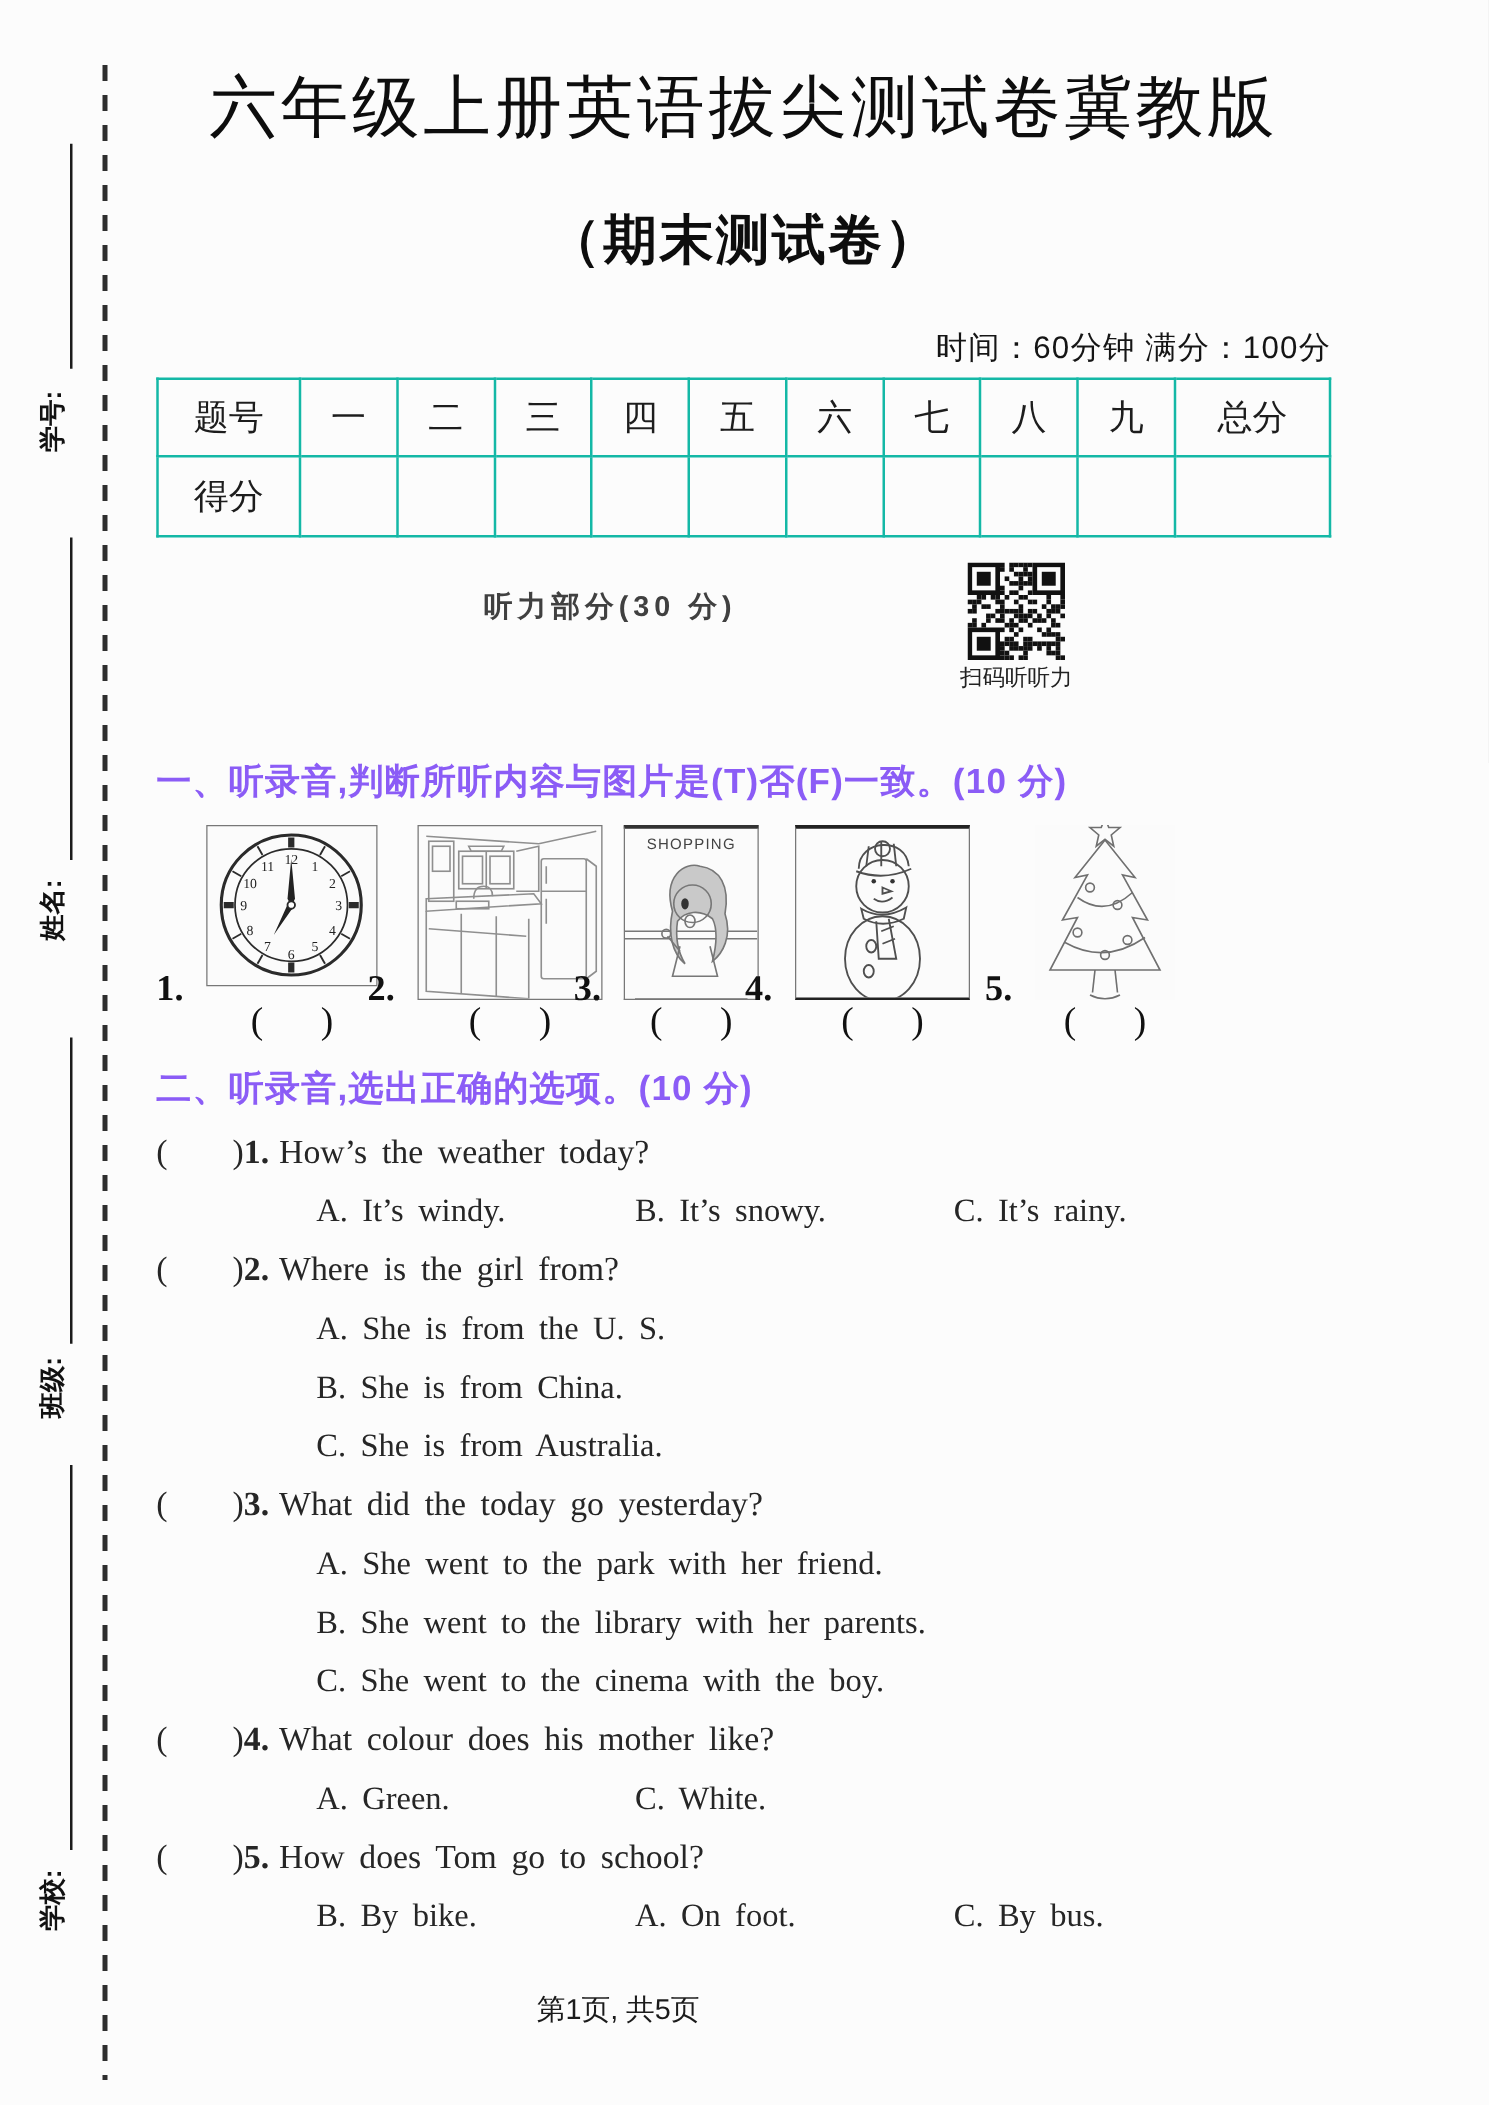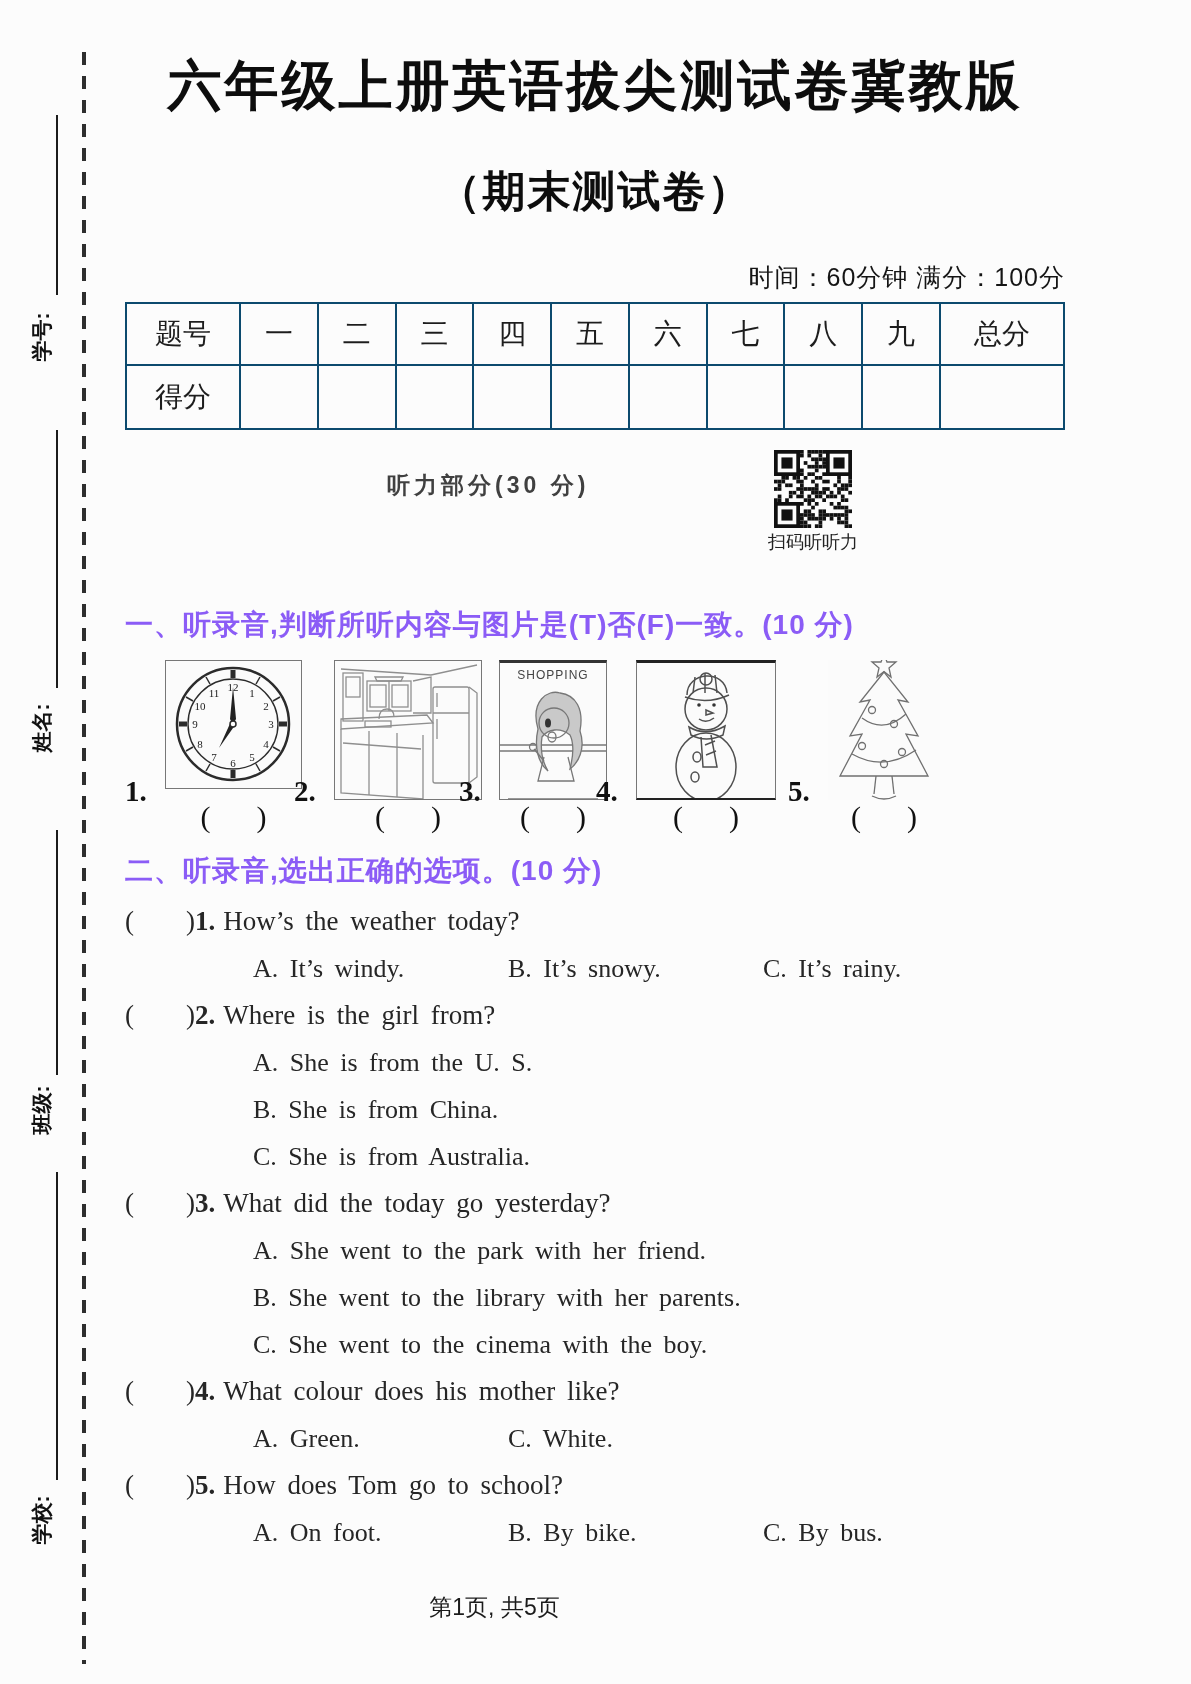--- a/index.html
+++ b/index.html
@@ -12,28 +12,28 @@
   .write-line{position:absolute;left:56px;width:0;border-left:2px solid #1c1c1c;}
   .wl1{top:115px;height:180px;} .wl2{top:430px;height:258px;}
   .wl3{top:830px;height:245px;} .wl4{top:1172px;height:308px;}
   .margin-label{position:absolute;left:2px;width:80px;height:80px;display:flex;
     align-items:center;justify-content:center;transform:rotate(-90deg);
     font-size:21px;font-weight:bold;color:#111;white-space:nowrap;}
   .ml1{top:297px;} .ml2{top:688px;} .ml3{top:1070px;} .ml4{top:1480px;}
 
   
   .content{position:absolute;left:125px;top:0;width:940px;}
-  .title{margin:50px 0 0 0;text-align:center;font-size:54px;font-weight:bold;
+  .title{margin:50px 0 0 0;text-align:center;font-size:54px;font-weight:normal;
     letter-spacing:3px;color:#0d0d0d;}
   .subtitle{margin:40px 0 0 0;text-align:center;font-size:43px;font-weight:bold;
     letter-spacing:2px;color:#0d0d0d;}
   .meta{margin-top:40px;text-align:right;font-size:25px;color:#151515;letter-spacing:1px;}
 
   table.score{margin-top:8px;width:100%;border-collapse:collapse;table-layout:fixed;}
-  table.score td{border:2px solid #0c4a6e;text-align:center;font-size:28px;color:#1d1d1d;
+  table.score td{border:2px solid #14b8a6;text-align:center;font-size:28px;color:#1d1d1d;
     height:58px;background:#fcfcfc;}
   table.score tr+tr td{height:60px;}
   td.c-first{width:110px;} td.c-last{width:120px;}
 
   .listen-row{position:relative;margin-top:20px;height:112px;}
   .listen-heading{position:absolute;left:262px;top:20px;font-size:23px;font-weight:bold;
     color:#404040;letter-spacing:4px;}
   .qr-block{position:absolute;left:640px;top:0;width:96px;text-align:center;}
   .qr-block svg{display:block;margin:0 auto;}
   .qr-caption{margin-top:2px;font-size:18px;color:#222;white-space:nowrap;}
@@ -495,22 +495,22 @@
           <span>A. Green.</span>
           <span>C. White.</span>
         </div>
       </div>
 
       <div>
         <div class="q-line">
           <span class="q-br">(</span><span class="q-gap"></span><span class="q-br">)</span><span class="q-num">5.</span><span class="q-text">How does Tom go to school?</span>
         </div>
         <div class="opts-row">
+          <span>B. By bike.</span>
           <span>A. On foot.</span>
-          <span>B. By bike.</span>
           <span>C. By bus.</span>
         </div>
       </div>
 
     </div>
   </div>
 
   <div class="footer">第1页, 共5页</div>
 </div>
 

